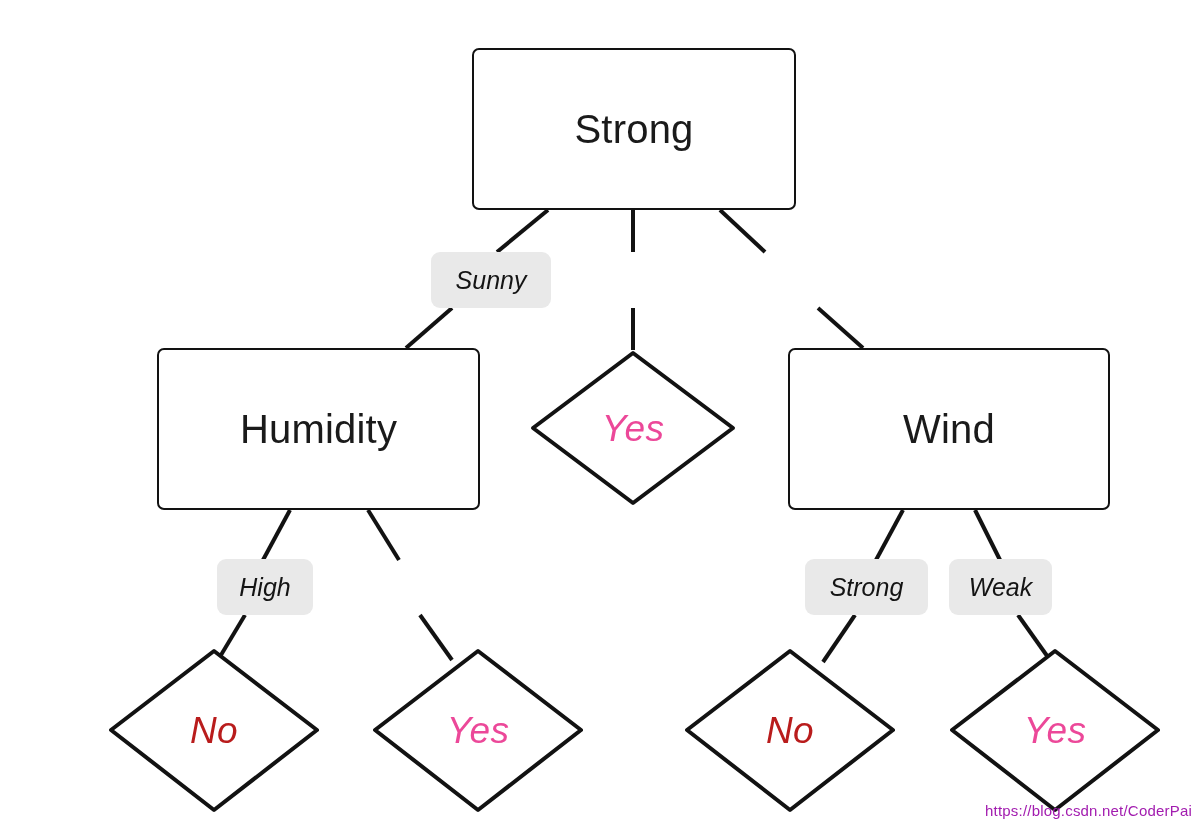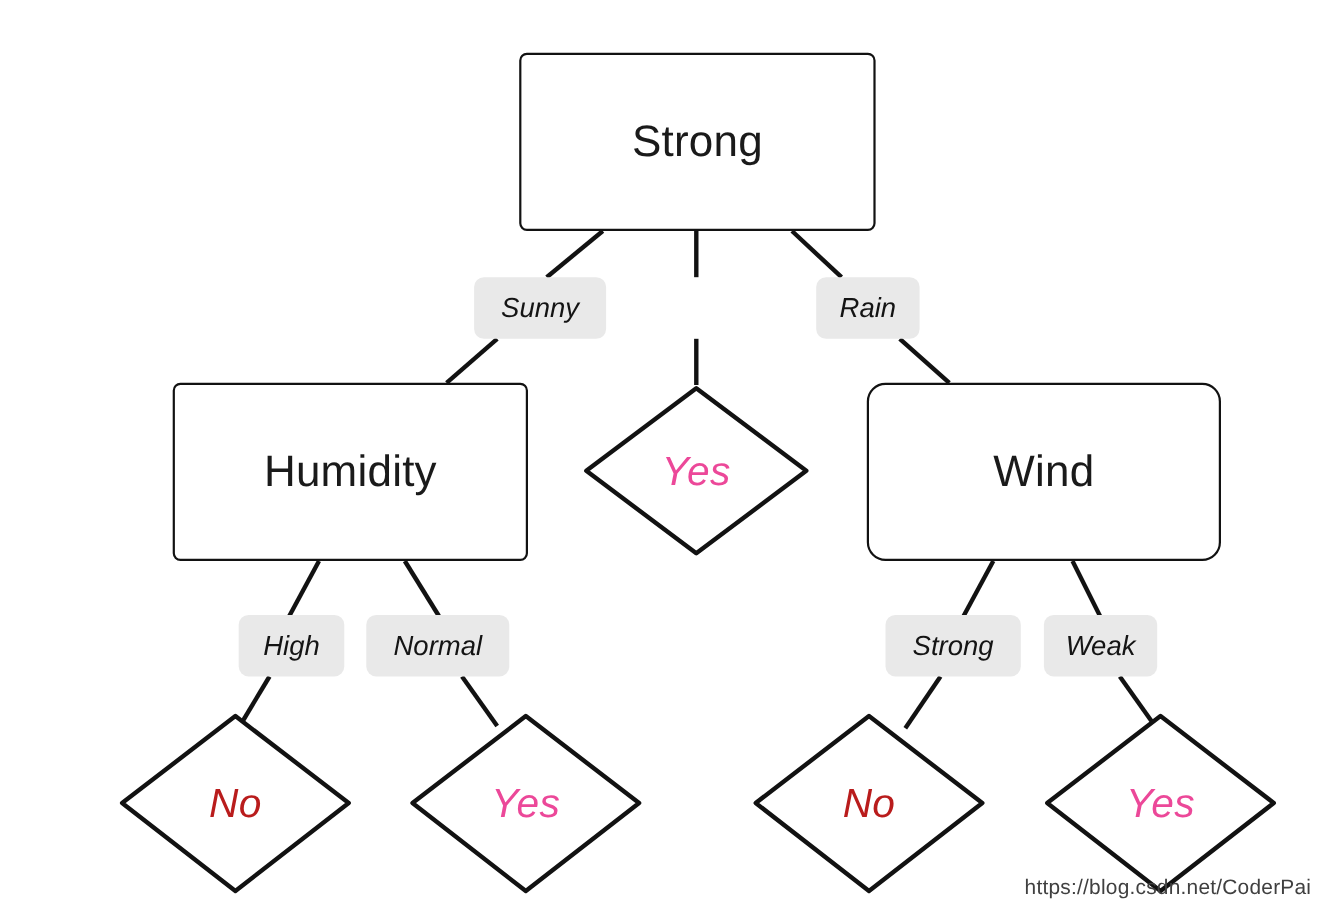--- a/index.html
+++ b/index.html
@@ -88,22 +88,22 @@
     line-height: 1;
     padding: 0 12px;
     white-space: nowrap;
     z-index: 4;
   }
   
   #watermark {
     position: absolute;
     right: 8px;
     bottom: 4px;
-    font-size: 19px;
-    color: #404040;
+    font-size: 15px;
+    color: #a21caf;
     letter-spacing: 0.2px;
     z-index: 5;
     white-space: nowrap;
   }
 </style>
 </head>
 <body>
 
 <div id="canvas">
 
@@ -140,45 +140,39 @@
     </g>
   </svg>
 
   <div class="node-rect" style="left:472px; top:48px; width:324px; height:162px;">
     <span class="node-label">Strong</span>
   </div>
 
   <div class="edge-label" style="left:416px; top:252px; width:120px; height:56px;margin-left:15px;">
     <span>Sunny</span>
   </div>
-  <div class="edge-label" style="left:742px; top:252px; width:94px; height:56px;">
-    <span>Rain</span>
-  </div>
 
   <div class="node-rect" style="left:157px; top:348px; width:323px; height:162px;">
     <span class="node-label">Humidity</span>
   </div>
 
   <div class="node-diamond" style="left:530px; top:350px; width:206px; height:156px;">
     <svg width="206" height="156" viewBox="0 0 206 156">
       <polygon points="103,3 203,78 103,153 3,78" fill="#ffffff" stroke="#121212" stroke-width="4" stroke-linejoin="round"></polygon>
     </svg>
     <span class="leaf-label leaf-yes">Yes</span>
   </div>
 
-  <div class="node-rect" style="left:788px; top:348px; width:322px; height:162px;border-radius:17px;">
+  <div class="node-rect" style="left:788px; top:348px; width:322px; height:162px;">
     <span class="node-label">Wind</span>
   </div>
 
   <div class="edge-label" style="left:217px; top:559px; width:96px; height:56px;align-items:center;">
     <span>High</span>
   </div>
-  <div class="edge-label" style="left:333px; top:559px; width:130px; height:56px;">
-    <span>Normal</span>
-  </div>
 
   <div class="edge-label" style="left:949px; top:559px; width:103px; height:56px;">
     <span>Weak</span>
   </div>
   <div class="edge-label" style="left:805px; top:559px; width:123px; height:56px;">
     <span>Strong</span>
   </div>
 
   <div class="node-diamond" style="left:108px; top:648px; width:212px; height:165px;">
     <svg width="212" height="165" viewBox="0 0 212 165">

